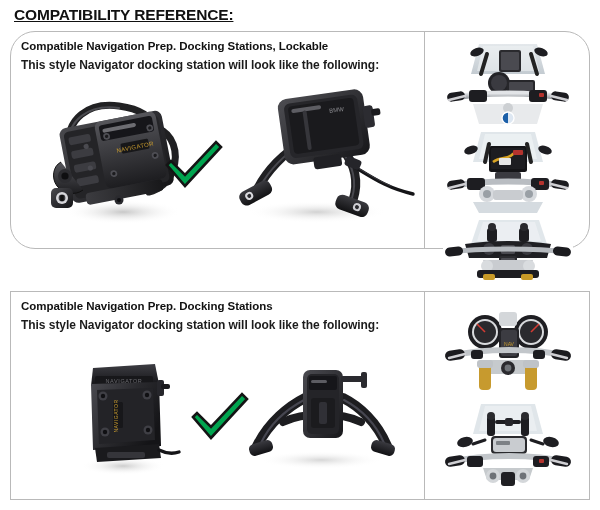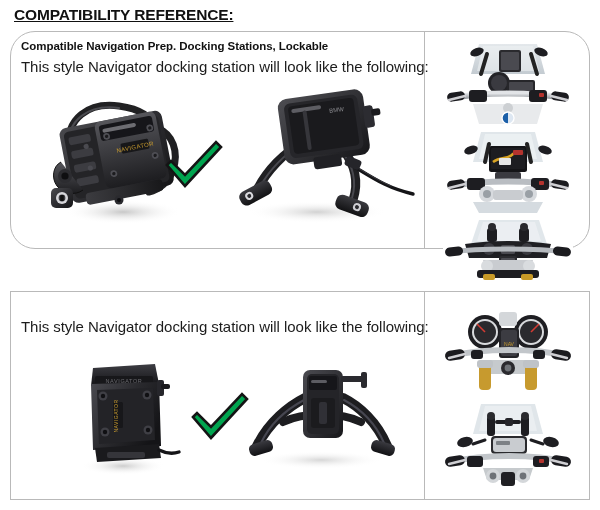--- a/index.html
+++ b/index.html
@@ -81,22 +81,22 @@
     font-size: 11.5px;
     font-weight: bold;
     color: #111111;
     letter-spacing: -0.05px;
     white-space: nowrap;
   }
   .panel-sub {
     position: absolute;
     left: 10px;
     top: 26px;
-    font-size: 15px;
-    font-weight: normal;
+    font-size: 12px;
+    font-weight: bold;
     color: #1c1c1c;
     letter-spacing: -0.05px;
     white-space: nowrap;
     text-align: right;
   }
 
   
   .product-row {
     position: absolute;
     left: 0;
@@ -398,20 +398,21 @@
       </div>
     </div>
   </div>
 
   <div class="panel" id="panel-2">
     <div class="panel-inner">
       <div class="panel-divider"></div>
 
       <div class="panel-left">
 
+        <div class="panel-title">Compatible Navigation Prep. Docking Stations</div>
         <div class="panel-sub">This style Navigator docking station will look like the following:</div>
 
         <div class="product-row" id="p2-row">
 
           <div class="art" style="left:58px; top:10px;">
             <svg width="110" height="128" viewBox="0 0 110 128">
               <defs>
                 <linearGradient id="sc1" x1="0" y1="0" x2="1" y2="0.6">
                   <stop offset="0" stop-color="#4a4a50"></stop>
                   <stop offset="0.5" stop-color="#2b2b2f"></stop>

